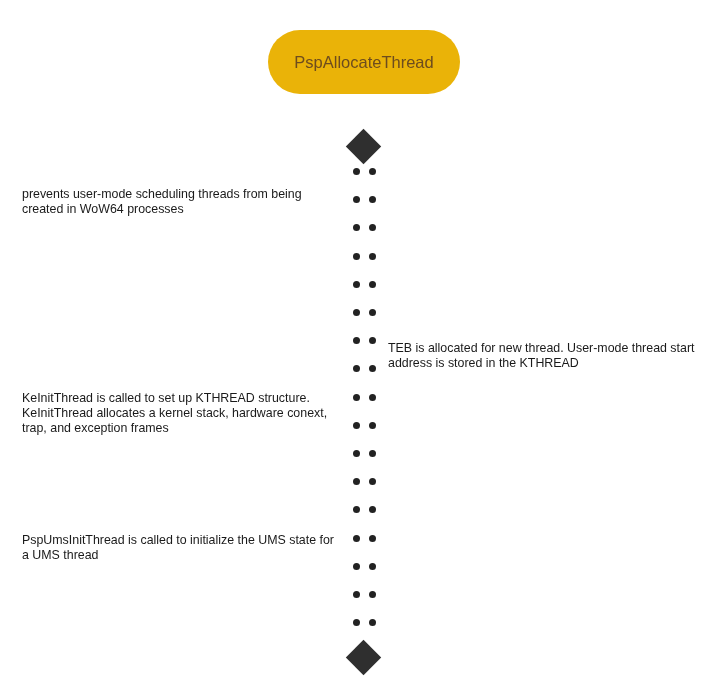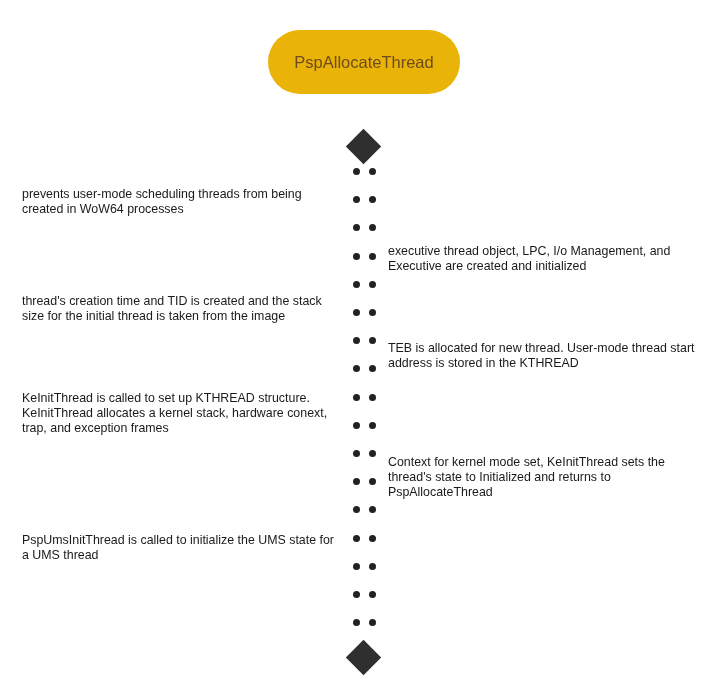--- a/index.html
+++ b/index.html
@@ -199,21 +199,18 @@
       </div>
       <div class="dot-row" style="top: 451.2px;">
         <div class="dot l" style="background: rgb(34, 34, 34);"></div>
         <div class="dot r" style="background: rgb(34, 34, 34);"></div>
       </div>
     </div>
 
   <div class="diamond bottom"></div>
 
   <div class="note left" id="note-left-0" style="top: 187px;">prevents user-mode scheduling threads from being created in WoW64 processes</div>
-  <div class="note left" id="note-left-1" style="top: 294px;">thread's creation time and TID is created and the stack size for the initial thread is taken from the image</div>
   <div class="note left" id="note-left-2" style="top: 391px;">KeInitThread is called to set up KTHREAD structure. KeInitThread allocates a kernel stack, hardware conext, trap, and exception frames</div>
   <div class="note left" id="note-left-3" style="top: 533px;">PspUmsInitThread is called to initialize the UMS state for a UMS thread</div>
 
-  <div class="note right" id="note-right-0" style="top: 244px;">executive thread object, LPC, I/o Management, and Executive are created and initialized</div>
   <div class="note right" id="note-right-1" style="top: 341px;">TEB is allocated for new thread. User-mode thread start address is stored in the KTHREAD</div>
-  <div class="note right" id="note-right-2" style="top: 455px;">Context for kernel mode set, KeInitThread sets the thread's state to Initialized and returns to PspAllocateThread</div>
 
 </div>
 
 </body></html>

